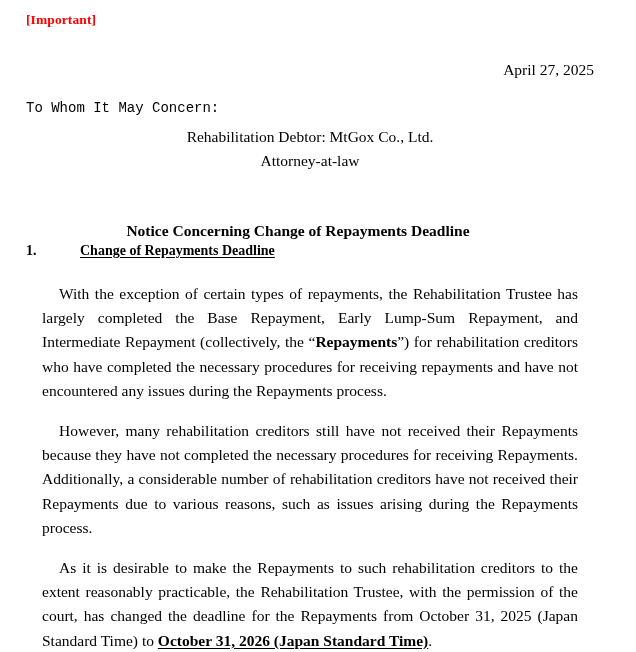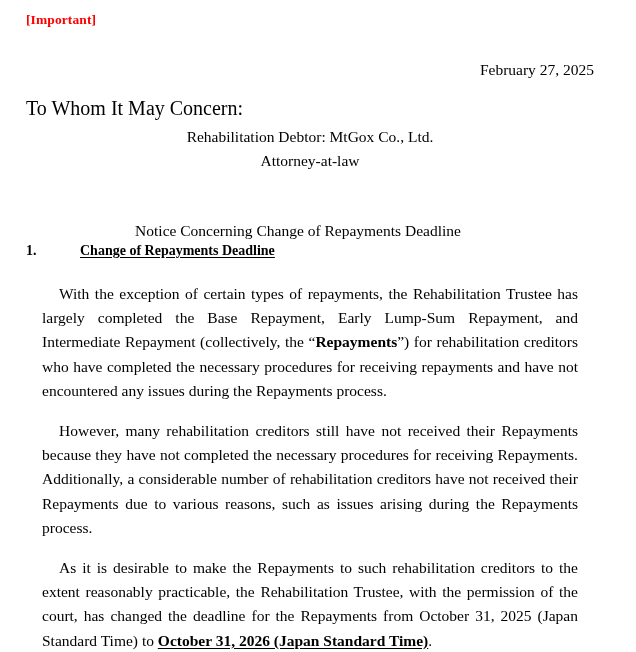--- a/index.html
+++ b/index.html
@@ -36,42 +36,43 @@
   
   .date-line {
     text-align: right;
     font-size: 15.5px;
     line-height: 20px;
     margin-top: 32px;
   }
 
   
   .salutation {
-    font-size: 20px;
+    font-size: 14px;
     line-height: 20px;
     margin-top: 18px;
+    font-family: Liberation Mono, monospace;
   }
 
   
   .party-block {
     text-align: center;
     font-size: 15.5px;
     line-height: 24px;
     margin-top: 7px;
   }
   .party-block .party-line {
     display: block;
     white-space: nowrap;
   }
 
   
   .doc-title {
     text-align: center;
     font-size: 15.5px;
-    font-weight: normal;
+    font-weight: bold;
     line-height: 20px;
     margin-top: 48px;
     padding-right: 24px;
   }
 
   
   .section-heading {
     font-size: 14px;
     font-weight: bold;
     line-height: 20px;
@@ -108,21 +109,21 @@
     text-underline-offset: 2px;
   }
 </style>
 </head>
 <body>
 
 <div class="page">
 
   <div class="important">[Important]</div>
 
-  <div class="date-line">February 27, 2025</div>
+  <div class="date-line">April 27, 2025</div>
 
   <div class="salutation">To Whom It May Concern:</div>
 
   <div class="party-block">
     <span class="party-line">Rehabilitation Debtor: MtGox Co., Ltd.</span>
     <span class="party-line">Attorney-at-law</span>
   </div>
 
   <div class="doc-title">Notice Concerning Change of Repayments Deadline</div>
 

